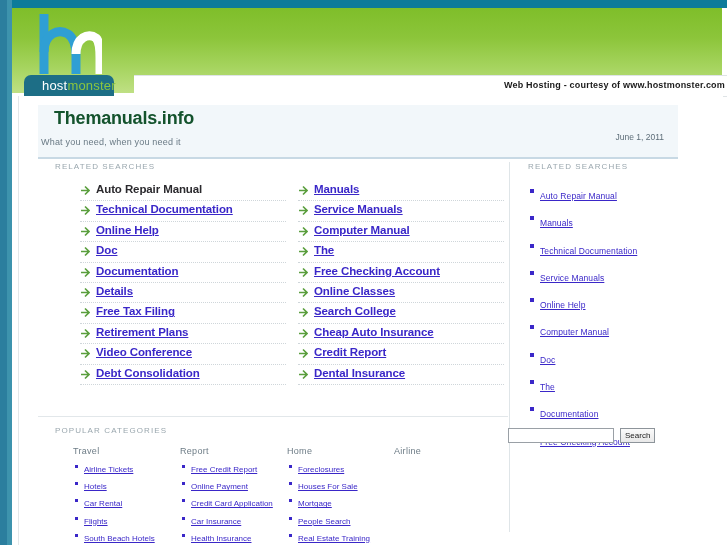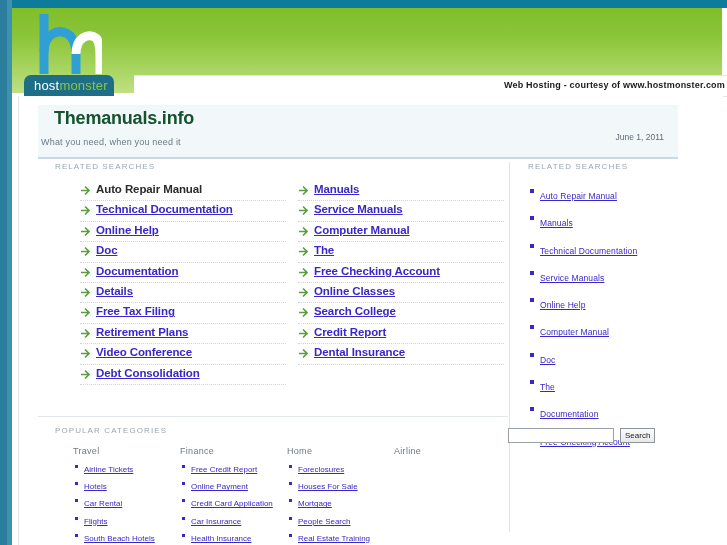--- a/index.html
+++ b/index.html
@@ -69,21 +69,21 @@
     left: 12px;
     top: 67px;
     width: 90px;
     height: 22px;
     background: #1d6e86;
     border-radius: 7px 7px 0 0;
     color: #ffffff;
     font-size: 13px;
     line-height: 22px;
     letter-spacing: 0.2px;
-    padding-left: 10px;
+    padding-left: 18px;
     box-sizing: border-box;
     font-weight: 400;
   }
   .logo-tab .mon { color: #8cc63f; }
 
   
   .courtesy-bar {
     position: absolute;
     left: 122px;
     top: 67px;
@@ -487,20 +487,28 @@
               </span>
               <a href="#">Online Classes</a>
             </div>
             <div class="link-row">
               <span class="arrow-bullet">
                 <svg width="10" height="11" viewBox="0 0 10 11">
                   <path d="M1 5.5 L9 5.5 M5 1.5 L9 5.5 L5 9.5" stroke="#5a9e3d" stroke-width="1.6" fill="none"></path>
                 </svg>
               </span>
               <a href="#">Search College</a>
+            </div>
+            <div class="link-row">
+              <span class="arrow-bullet">
+                <svg width="10" height="11" viewBox="0 0 10 11">
+                  <path d="M1 5.5 L9 5.5 M5 1.5 L9 5.5 L5 9.5" stroke="#5a9e3d" stroke-width="1.6" fill="none"></path>
+                </svg>
+              </span>
+              <a href="#">Cheap Auto Insurance</a>
             </div>
             <div class="link-row">
               <span class="arrow-bullet">
                 <svg width="10" height="11" viewBox="0 0 10 11">
                   <path d="M1 5.5 L9 5.5 M5 1.5 L9 5.5 L5 9.5" stroke="#5a9e3d" stroke-width="1.6" fill="none"></path>
                 </svg>
               </span>
               <a href="#">Credit Report</a>
             </div>
             <div class="link-row">
@@ -522,21 +530,21 @@
             <div class="cat-head">Travel</div>
             <ul class="cat-list">
               <li><span class="cat-bullet"></span><a href="#">Airline Tickets</a></li>
               <li><span class="cat-bullet"></span><a href="#">Hotels</a></li>
               <li><span class="cat-bullet"></span><a href="#">Car Rental</a></li>
               <li><span class="cat-bullet"></span><a href="#">Flights</a></li>
               <li><span class="cat-bullet"></span><a href="#">South Beach Hotels</a></li>
             </ul>
           </div>
           <div class="cat-col">
-            <div class="cat-head">Finance</div>
+            <div class="cat-head">Report</div>
             <ul class="cat-list">
               <li><span class="cat-bullet"></span><a href="#">Free Credit Report</a></li>
               <li><span class="cat-bullet"></span><a href="#">Online Payment</a></li>
               <li><span class="cat-bullet"></span><a href="#">Credit Card Application</a></li>
               <li><span class="cat-bullet"></span><a href="#">Car Insurance</a></li>
               <li><span class="cat-bullet"></span><a href="#">Health Insurance</a></li>
             </ul>
           </div>
           <div class="cat-col">
             <div class="cat-head">Home</div>

